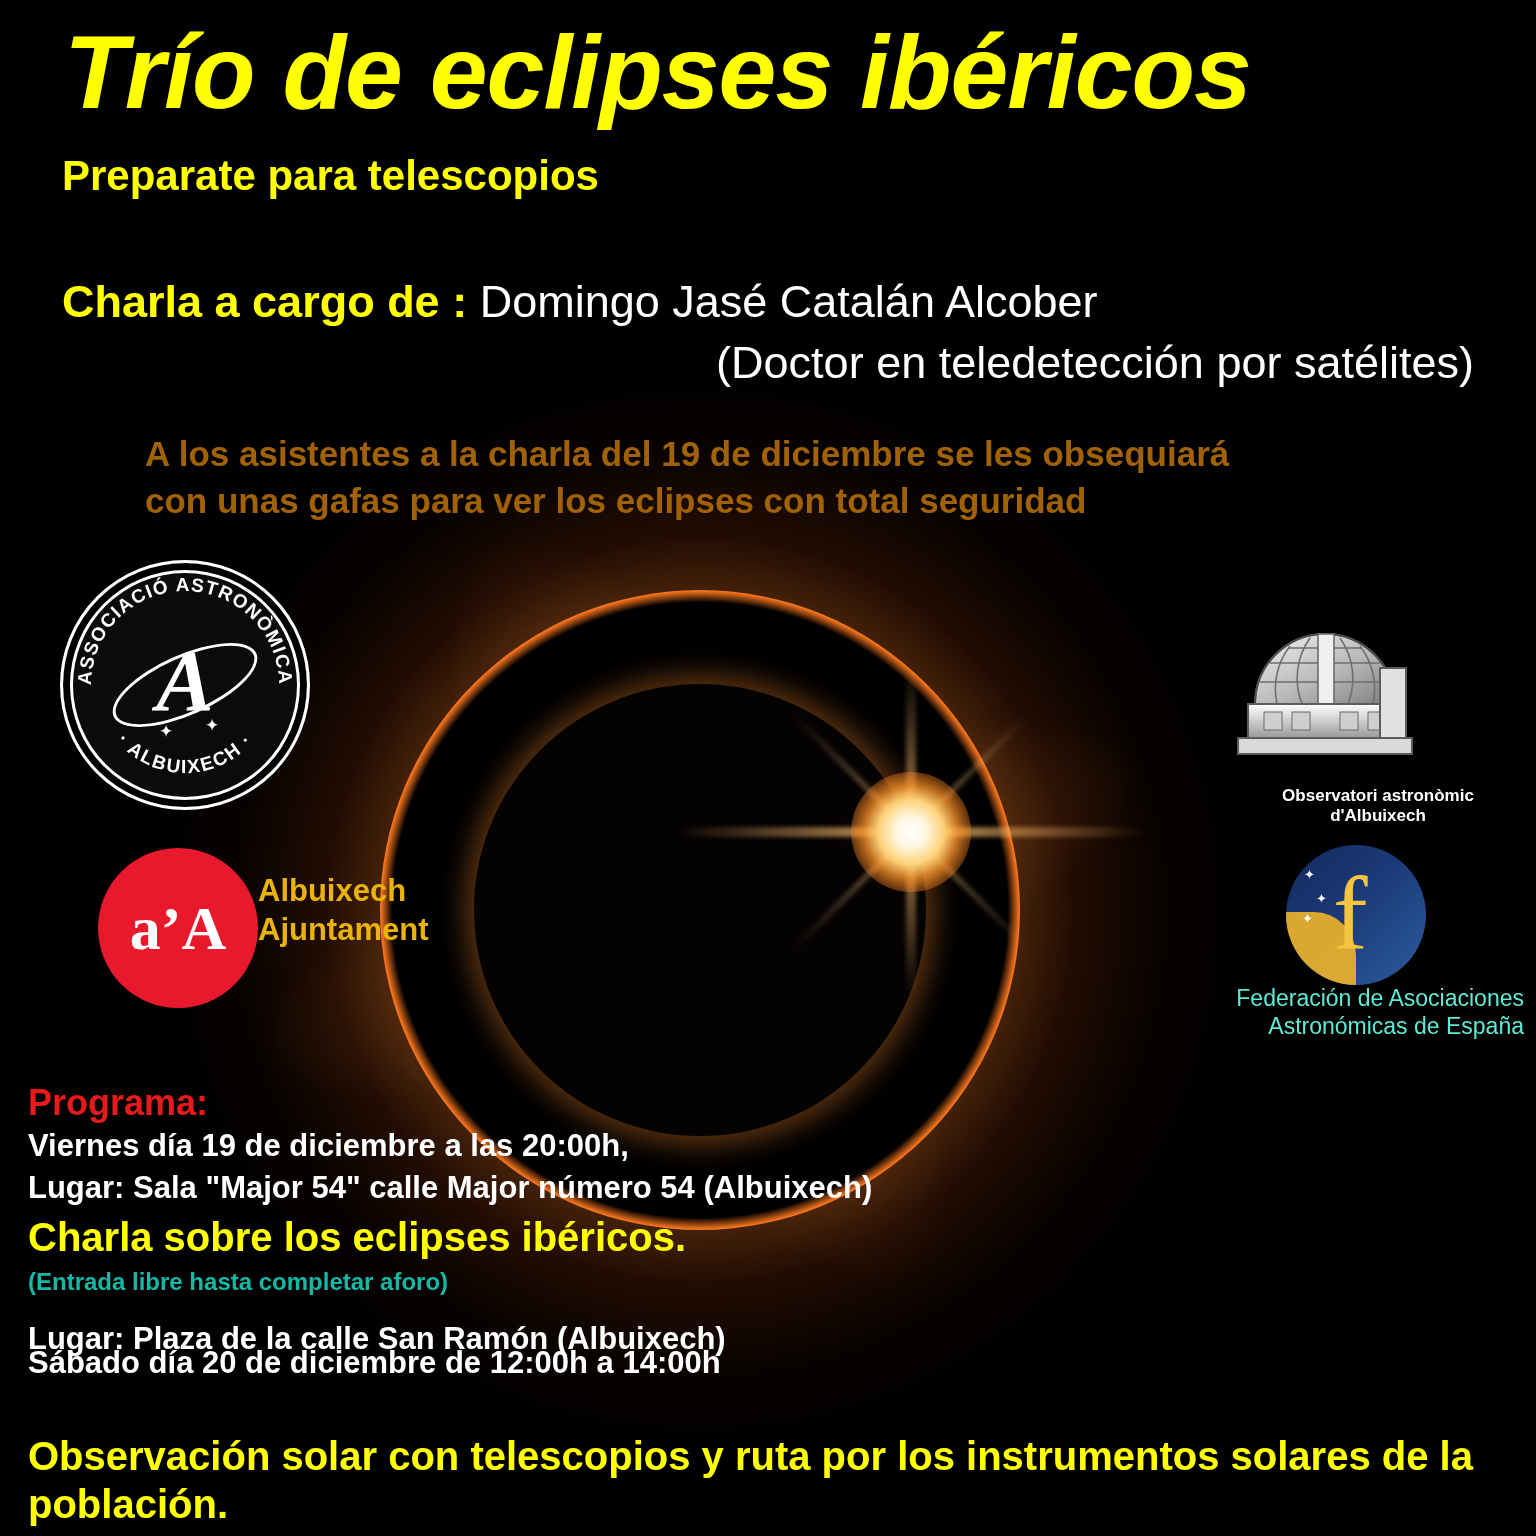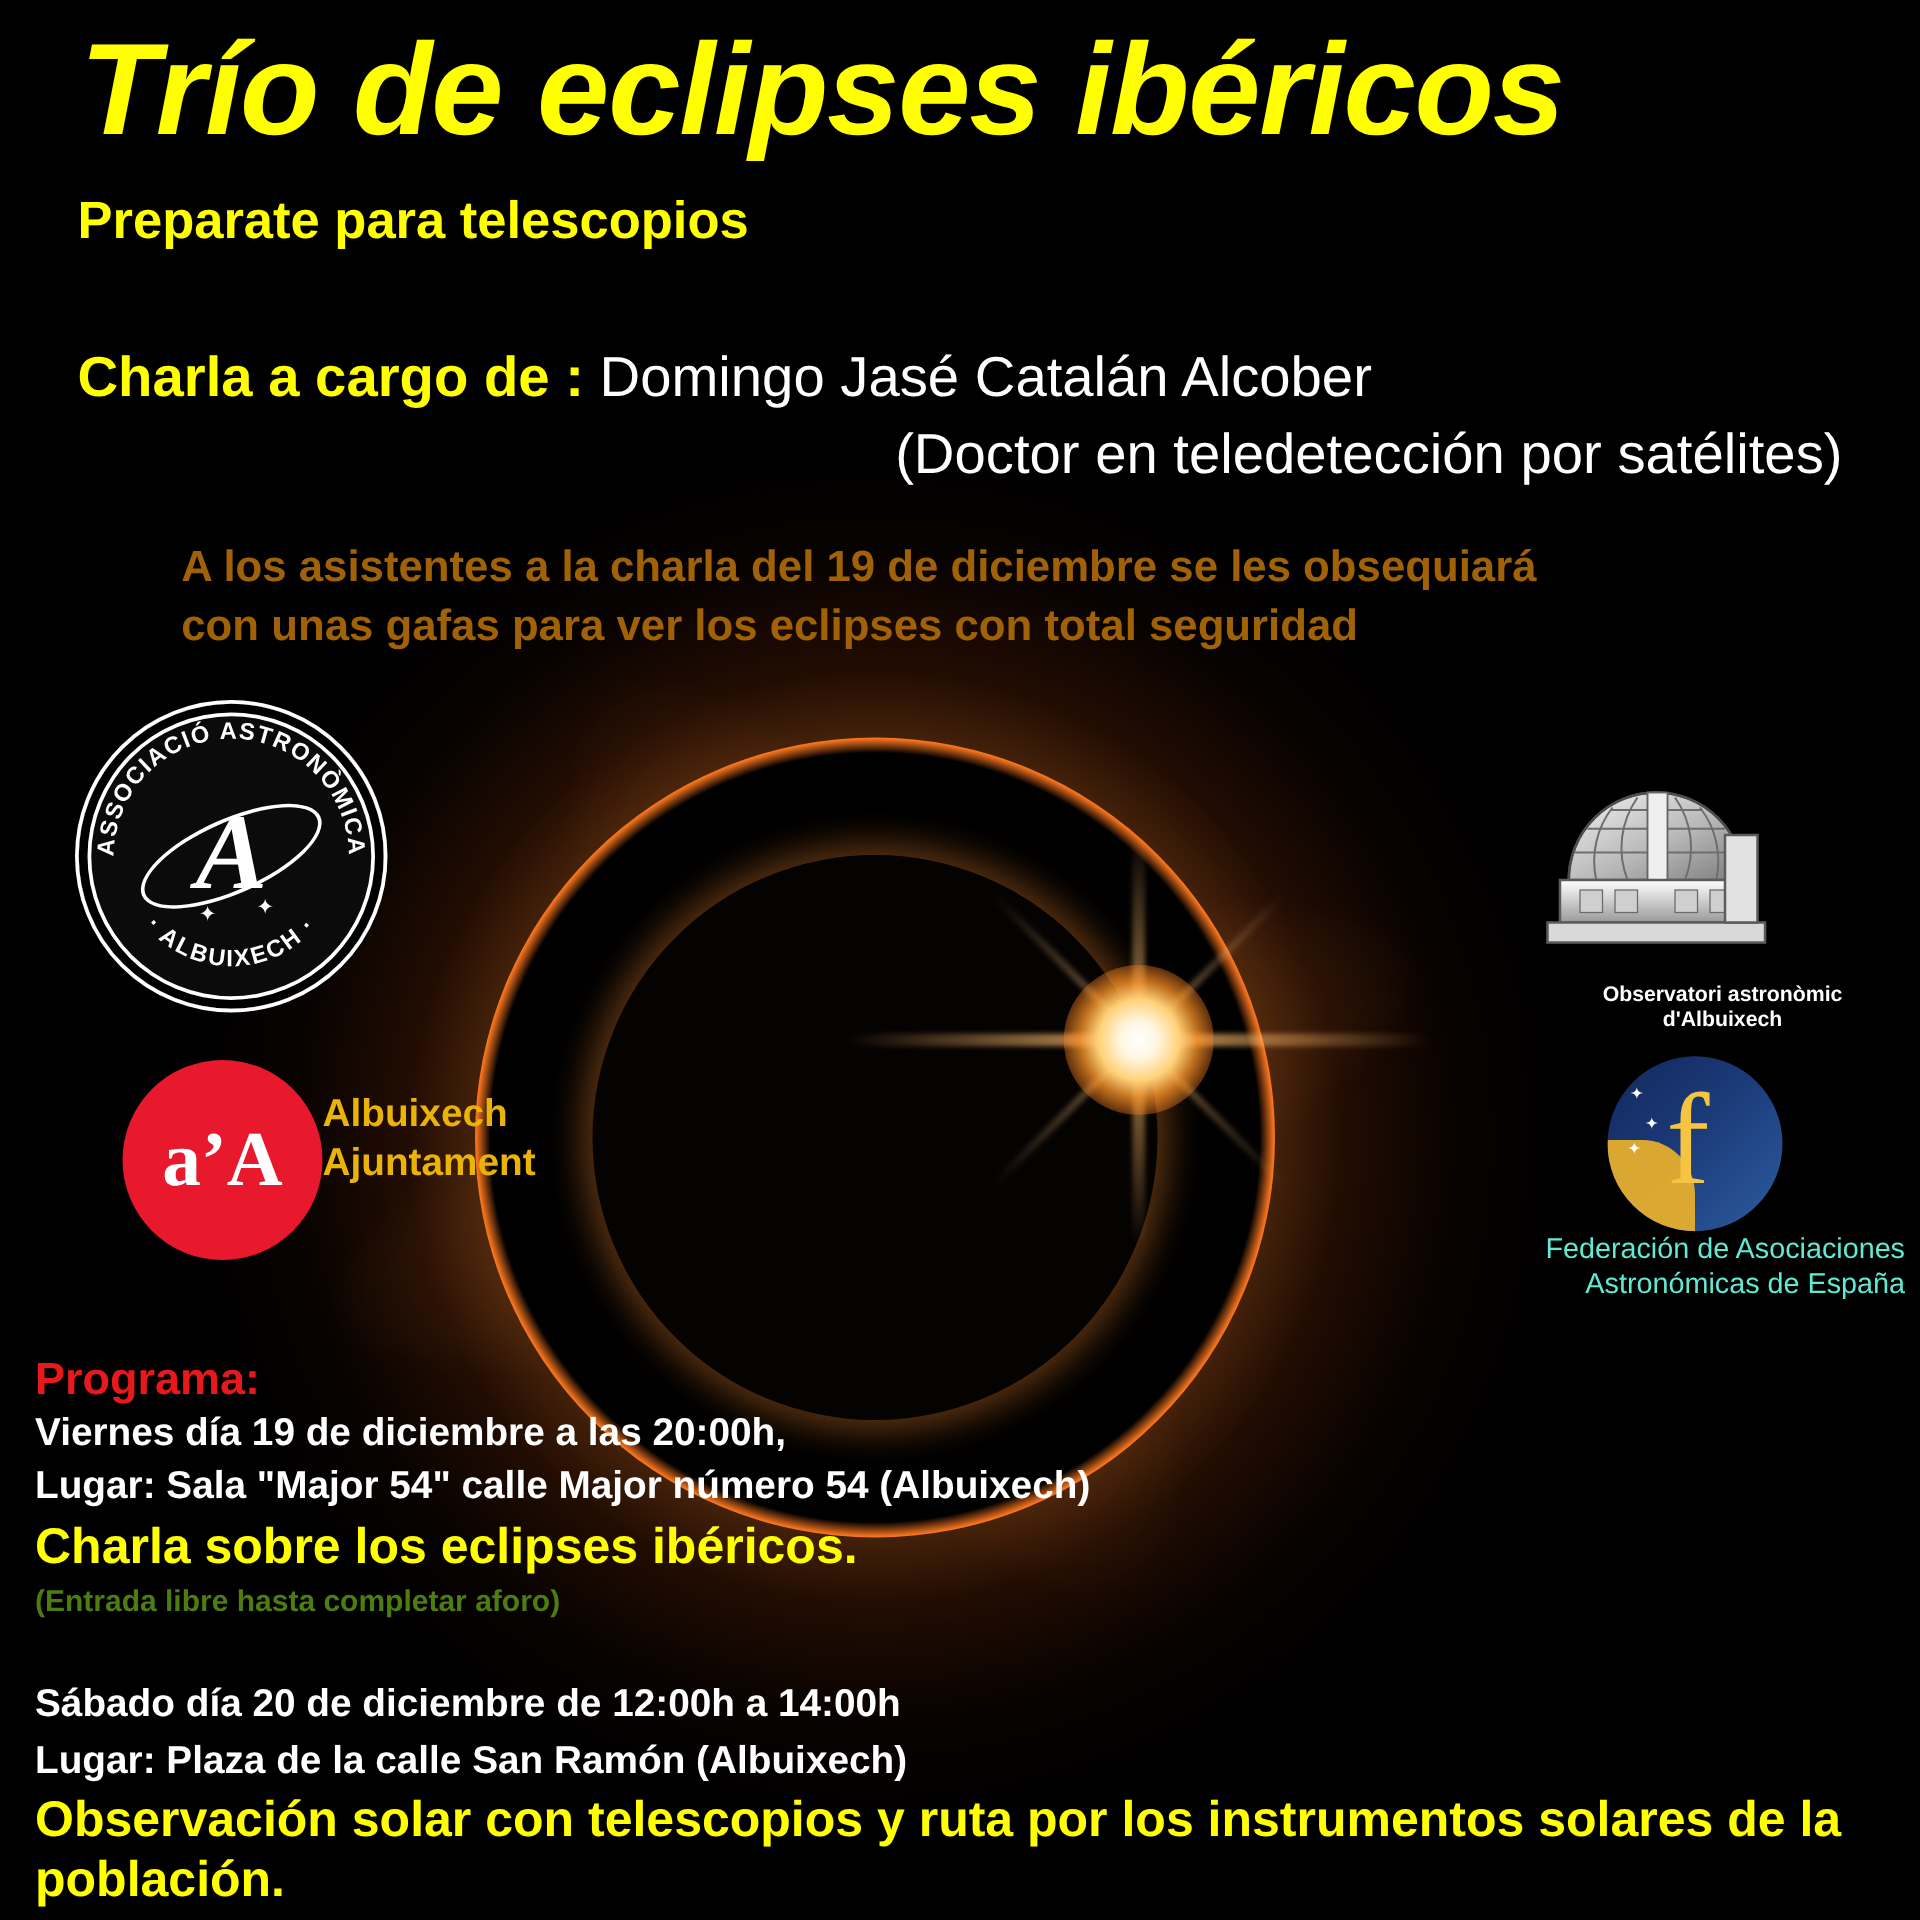--- a/index.html
+++ b/index.html
@@ -355,26 +355,26 @@
     left: 28px;
     top: 1215px;
     color: #ffff00;
     font-size: 40px;
     font-weight: bold;
   }
   .prog-small {
     position: absolute;
     left: 28px;
     top: 1268px;
-    color: #4d7c0f;
+    color: #14b8a6;
     font-size: 24px;
     font-weight: bold;
   }
   .prog-l3 { top: 1345px; }
-  .prog-l4 { top: 1390px; }
+  .prog-l4 { top: 1321px; }
   .prog-yellow2 {
     position: absolute;
     left: 28px;
     top: 1432px;
     width: 1480px;
     color: #ffff00;
     font-size: 40px;
     font-weight: bold;
     line-height: 1.2;
   }

